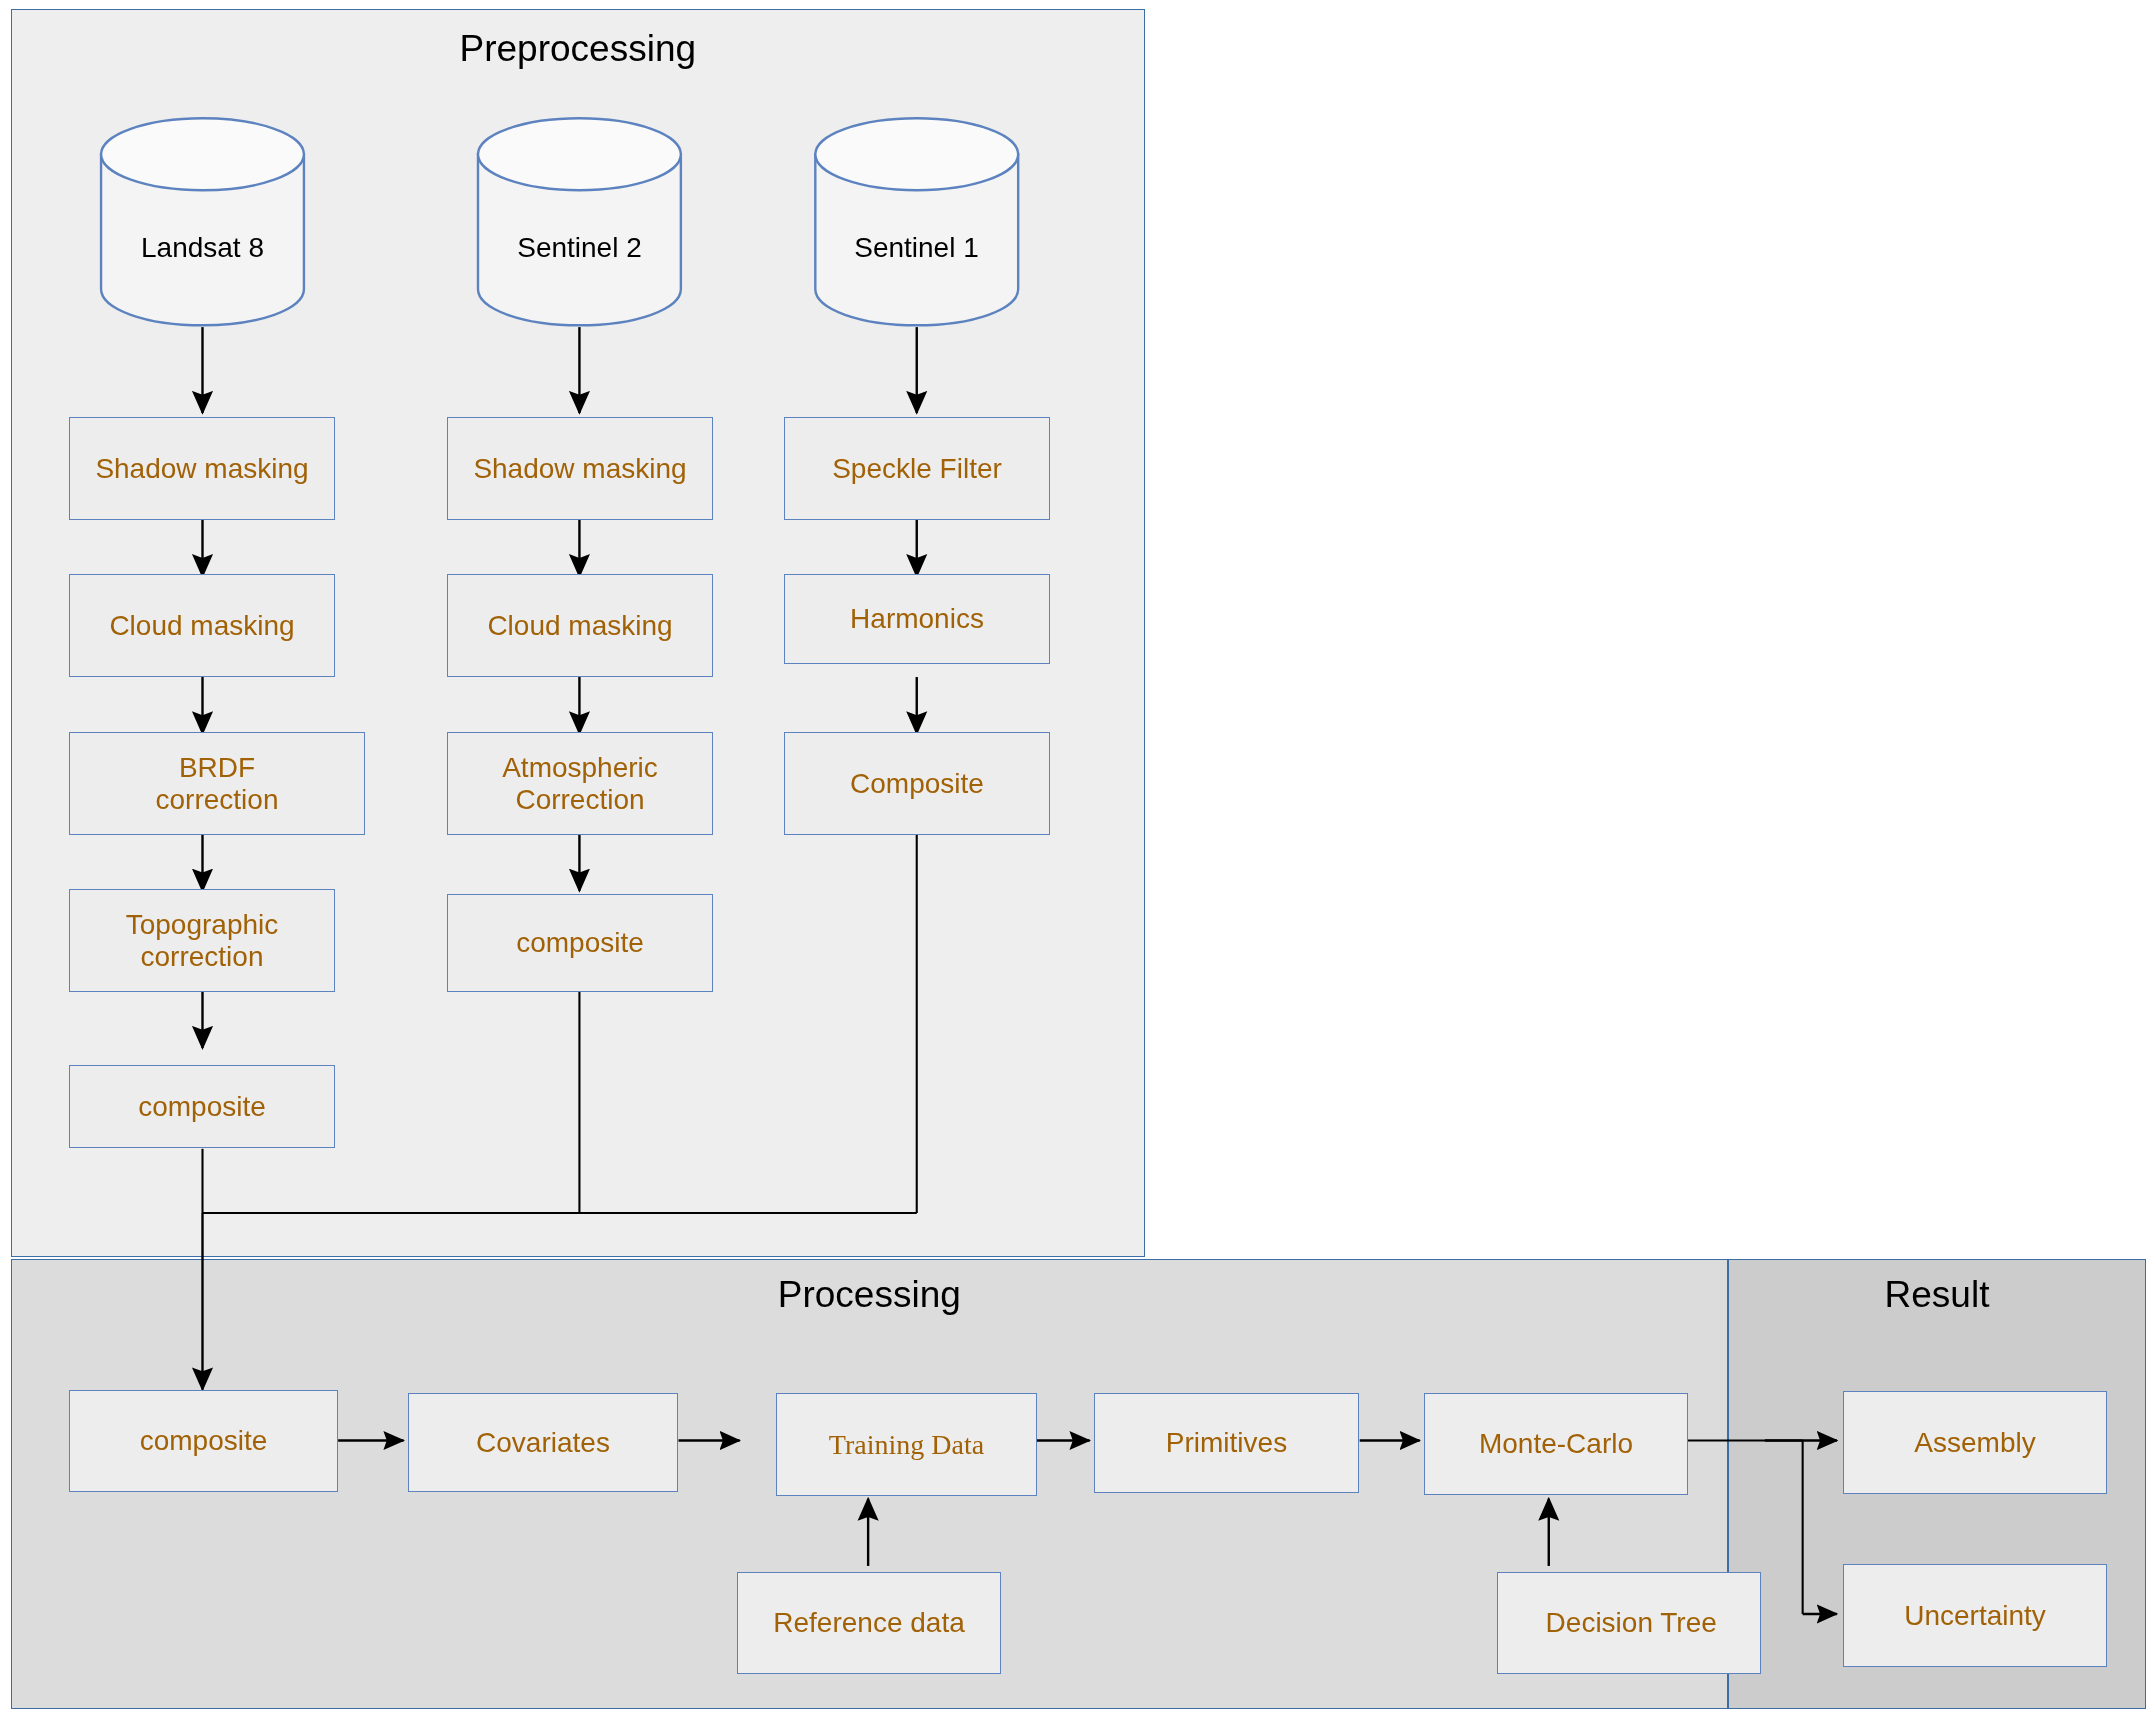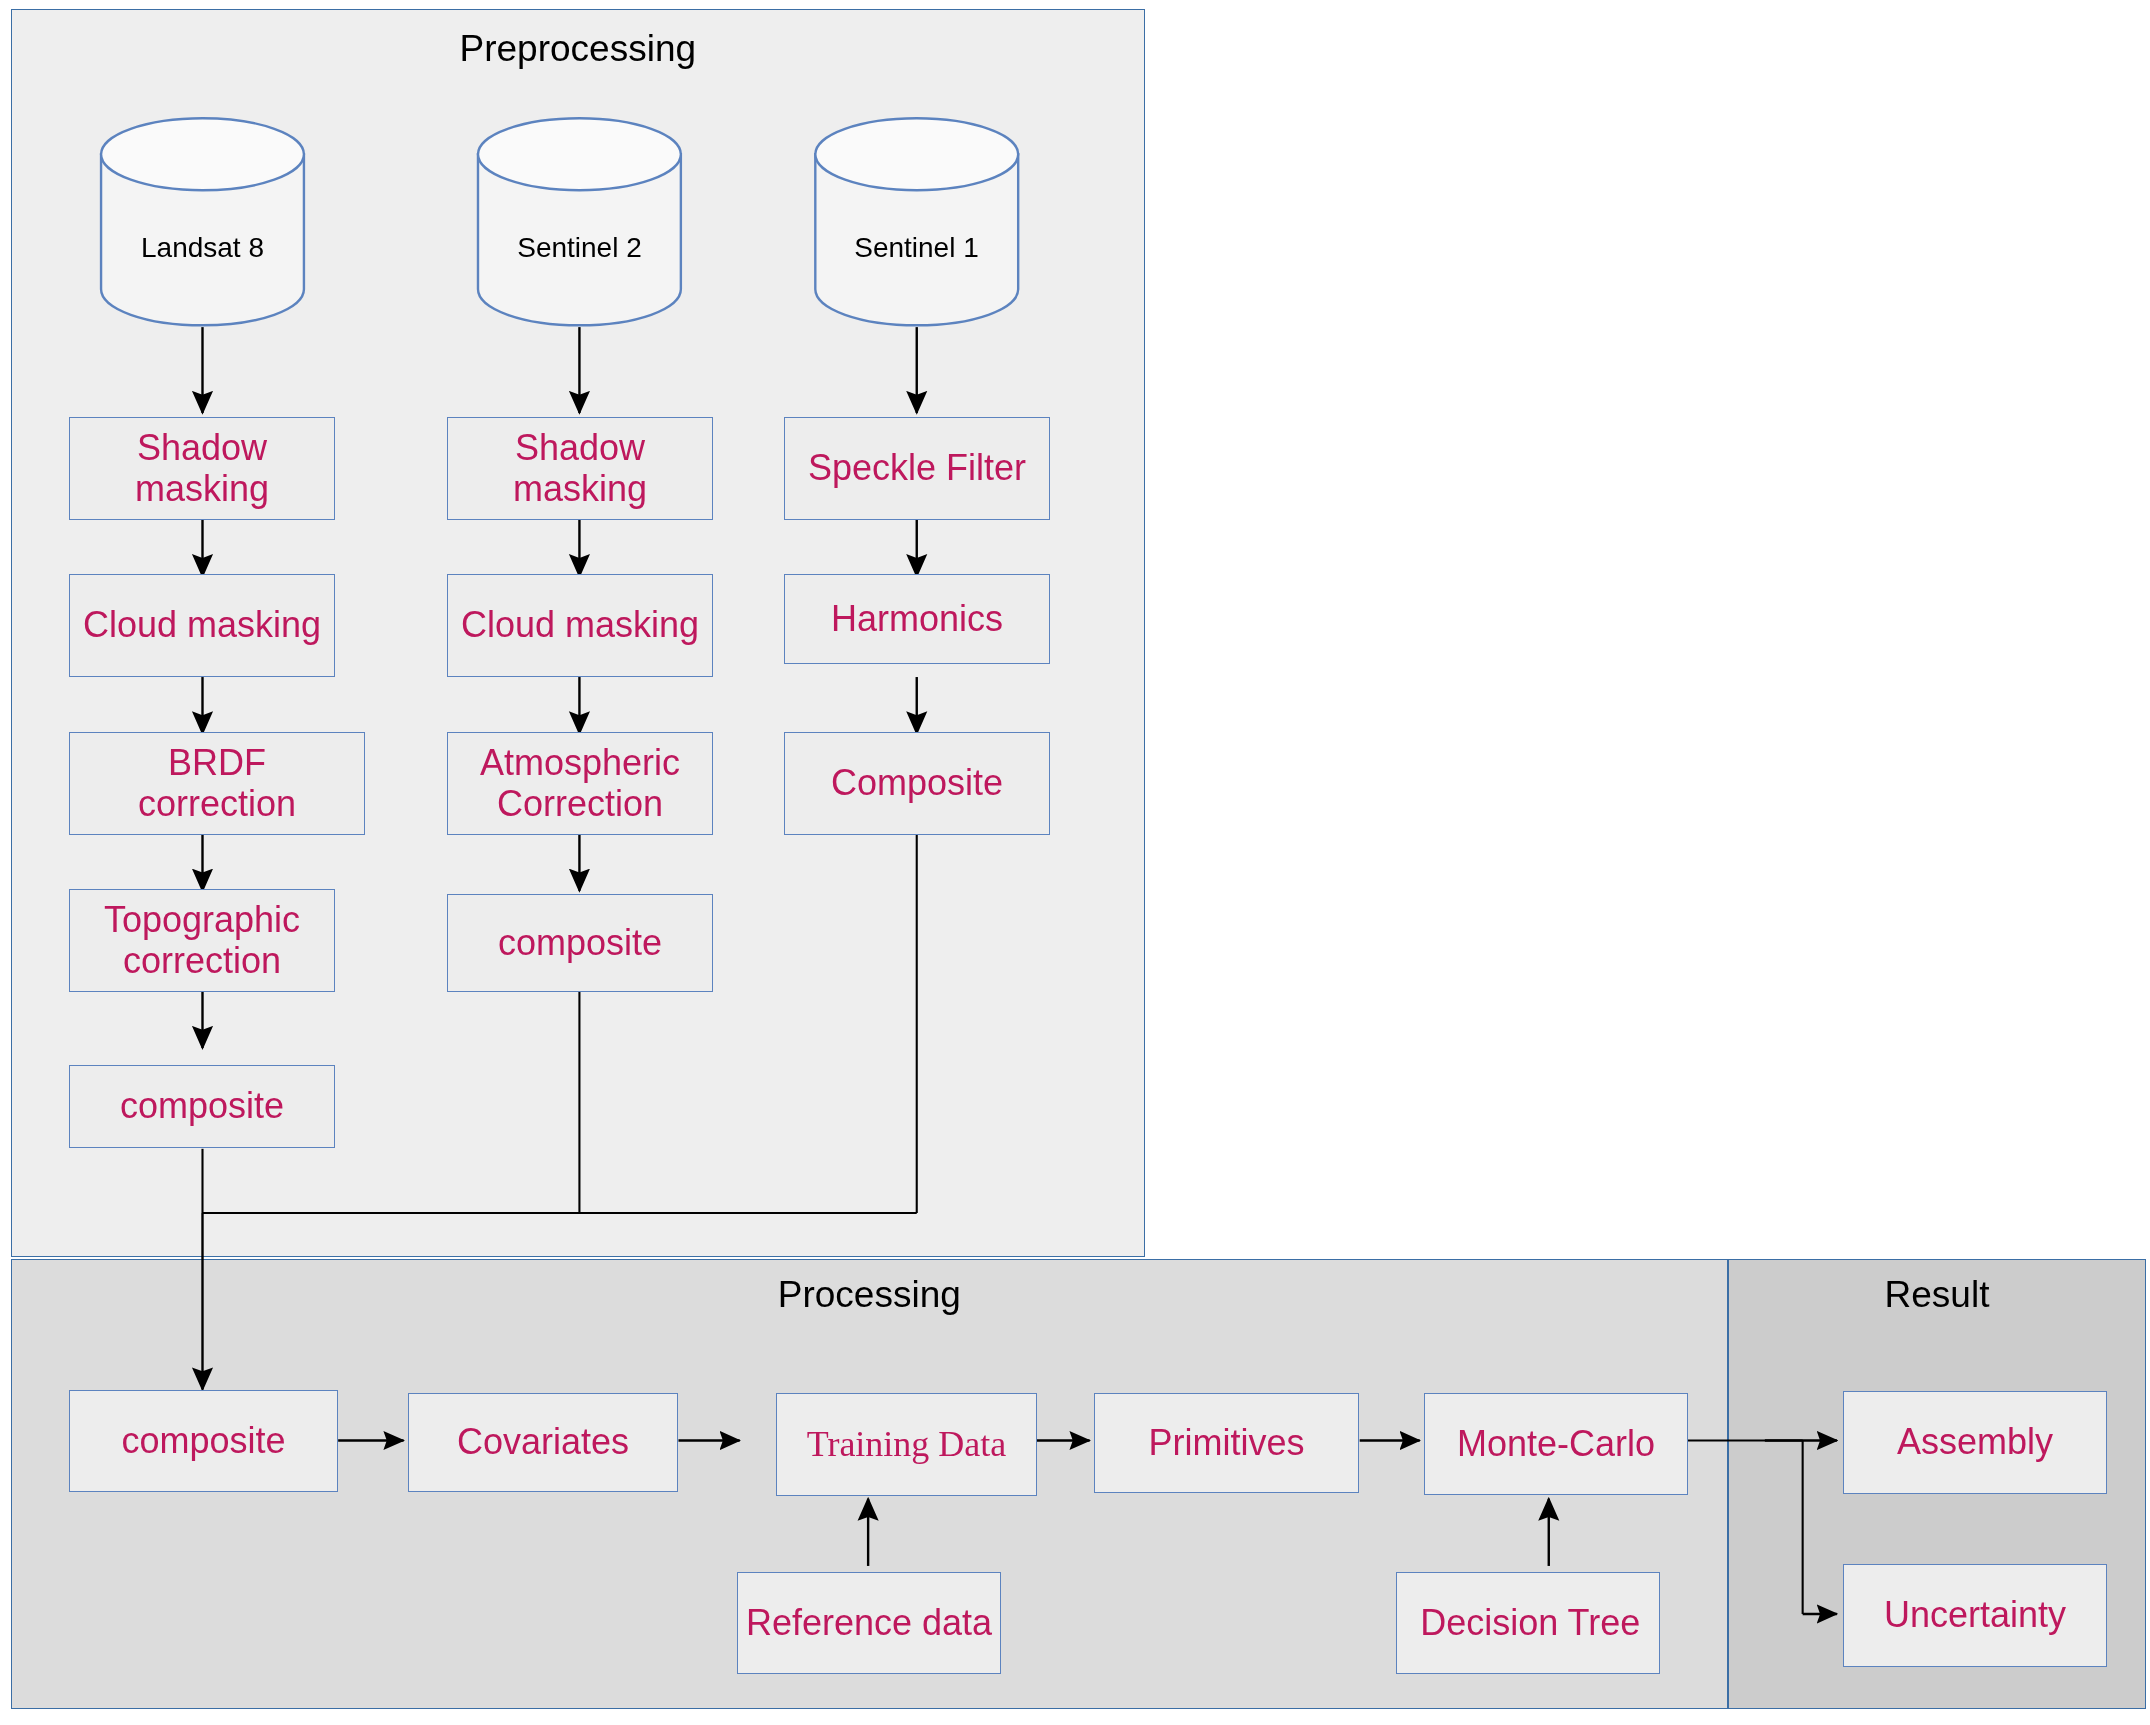--- a/index.html
+++ b/index.html
@@ -5,21 +5,21 @@
   html,body{margin:0;padding:0;background:#ffffff;}
   body{width:2151px;height:1725px;position:relative;
        font-family:"Liberation Sans","DejaVu Sans",sans-serif;}
   #stage{position:absolute;left:0;top:0;width:2151px;height:1725px;overflow:hidden;}
   svg#canvas{position:absolute;left:0;top:0;width:2151px;height:1725px;}
   .panel{position:absolute;box-sizing:border-box;border:1.8px solid #3B6EA5;}
   .panel-title{position:absolute;text-align:center;color:#000;
                font-size:37px;line-height:1;white-space:nowrap;}
   .node{position:absolute;box-sizing:border-box;border:1.8px solid #5C83BF;
         background:#EDEDED;display:flex;align-items:center;justify-content:center;
-        text-align:center;color:#be185d;font-size:36px;line-height:1.12;
+        text-align:center;color:#a16207;font-size:28px;line-height:1.12;
         padding:2.4px 3.6px;}
   .cyl-label{position:absolute;text-align:center;color:#000;font-size:28px;
              line-height:1;white-space:nowrap;}
 </style>
 </head>
 <body>
 
 <div id="stage">
 
   <div class="panel" style="left:10.8px;top:9px;width:1134px;height:1248px;background:#EEEEEE;"></div>
@@ -120,19 +120,19 @@
   <div class="node" style="left:784px;top:574px;width:266px;height:90px;">Harmonics</div>
   <div class="node" style="left:784px;top:732px;width:266px;height:103px;">Composite</div>
 
   <div class="node" style="left:69px;top:1390px;width:269px;height:102px;">composite</div>
   <div class="node" style="left:408px;top:1393px;width:270px;height:99px;">Covariates</div>
   <div class="node" style="left:776px;top:1393px;width:261px;height:103px;font-family:Liberation Serif, serif;">Training Data</div>
   <div class="node" style="left:1094px;top:1393px;width:265px;height:100px;">Primitives</div>
   <div class="node" style="left:1424px;top:1393px;width:264px;height:102px;">Monte-Carlo</div>
 
   <div class="node" style="left:737px;top:1572px;width:264px;height:102px;">Reference data</div>
-  <div class="node" style="left:1396px;top:1572px;width:264px;height:102px;padding-left:8px;">Decision Tree</div>
+  <div class="node" style="left:1497px;top:1572px;width:264px;height:102px;padding-left:8px;">Decision Tree</div>
 
   <div class="node" style="left:1843px;top:1391px;width:264px;height:103px;">Assembly</div>
   <div class="node" style="left:1843px;top:1564px;width:264px;height:103px;">Uncertainty</div>
 
 </div>
 
 
 </body></html>

